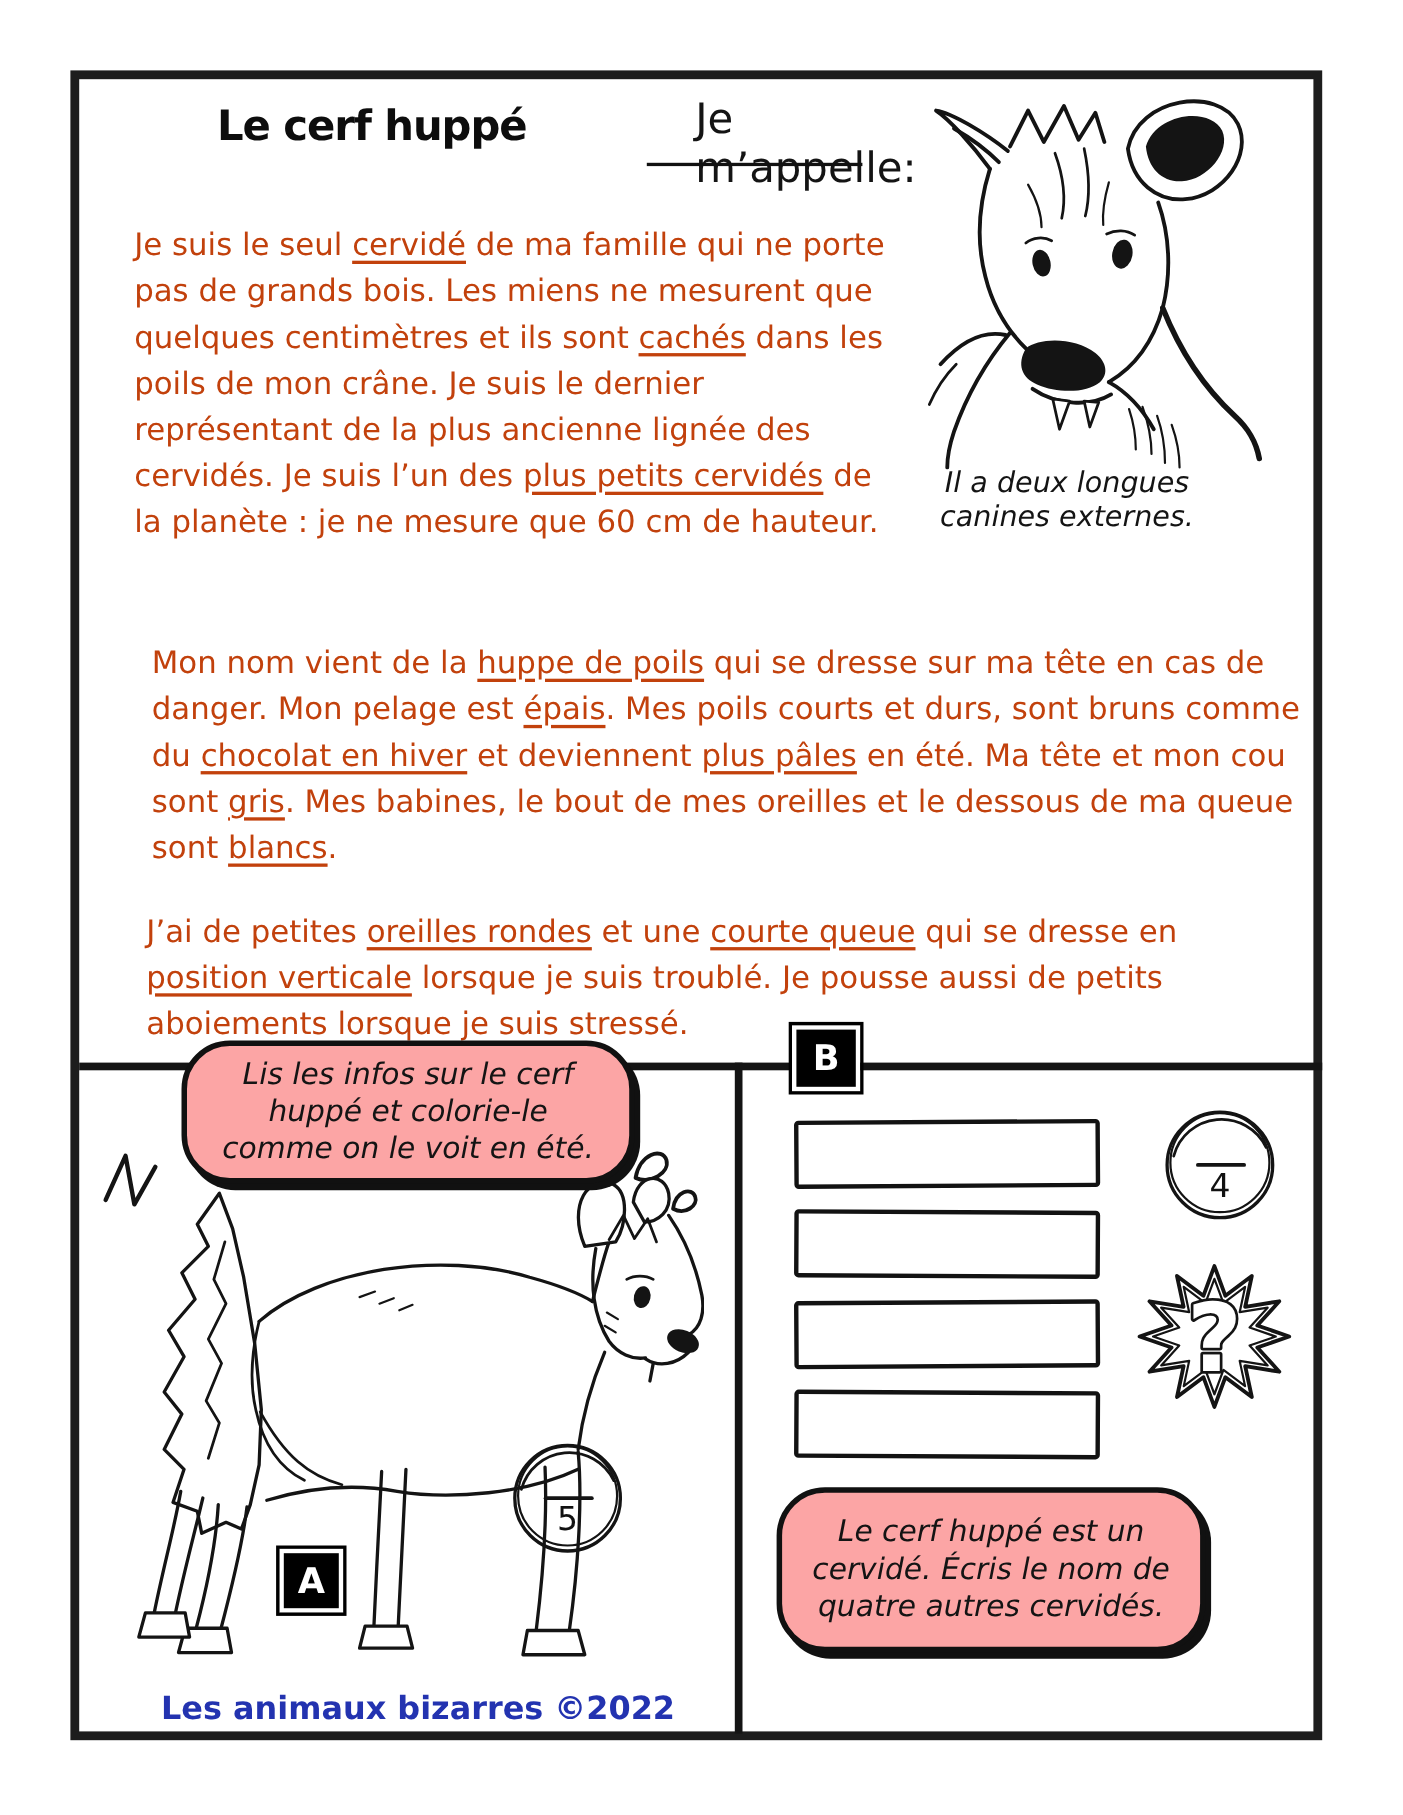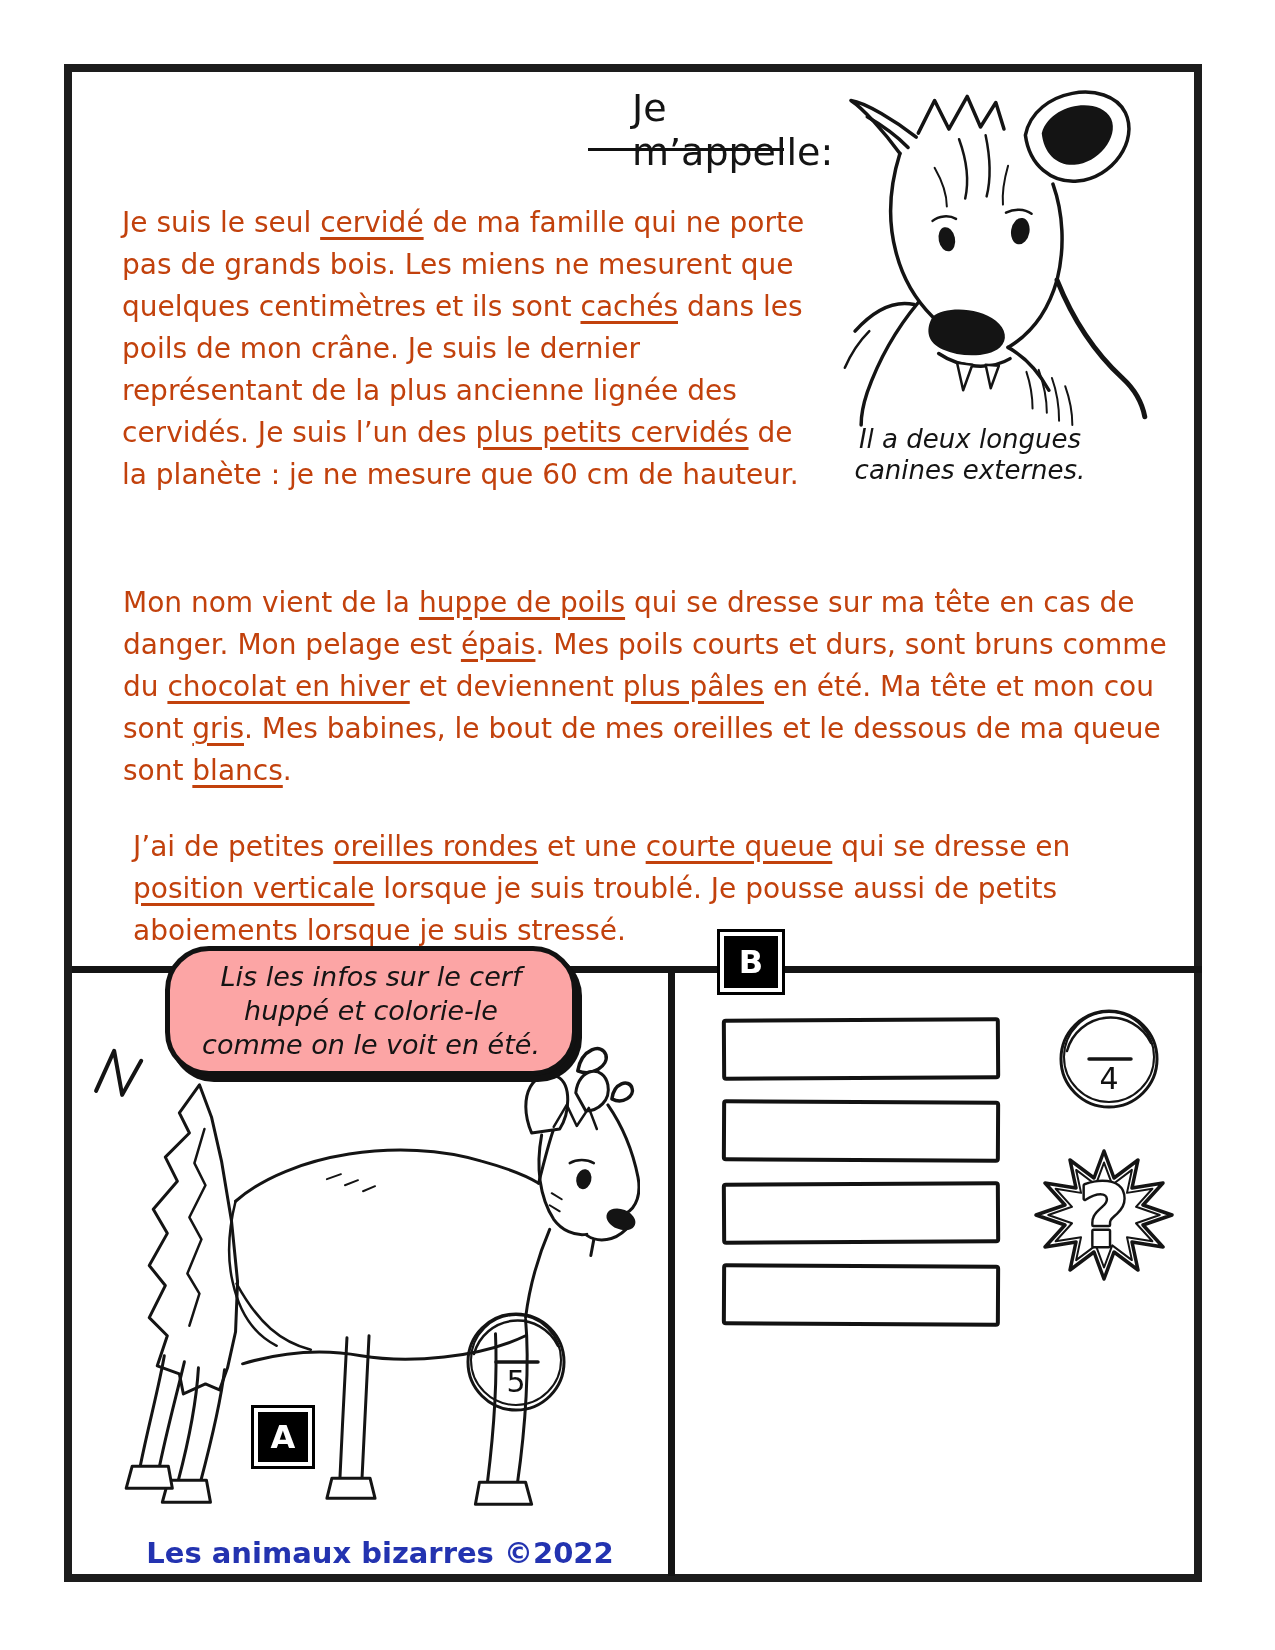--- a/index.html
+++ b/index.html
@@ -11,21 +11,21 @@
   .title{left:178px;top:92px;width:320px;text-align:center;font-size:38px;font-weight:800;
          letter-spacing:-1px;color:#0d0d0d;}
   .name-label{left:632px;top:86px;width:220px;font-size:38px;}
   .name-line{left:588px;top:118px;width:196px;height:30px;border-bottom:3px solid #111;}
   .caption{left:818px;top:424px;width:304px;text-align:center;font-style:italic;
            font-size:26px;line-height:31px;}
   
   .para{font-size:28px;line-height:42px;color:#c2410c;}
   .para .u{text-decoration:underline;text-decoration-thickness:2.5px;text-underline-offset:5px;}
   .p-intro{left:122px;top:174px;width:684px;}
-  .p-coat{left:123px;top:554px;width:1056px;}
+  .p-coat{left:138px;top:554px;width:1056px;}
   .p-behavior{left:122px;top:798px;width:1056px;margin-left:11px;}
   
   .hline{left:72px;top:966px;width:1130px;height:7px;background:#141414;}
   .vline{left:668px;top:966px;width:7px;height:610px;background:#141414;}
   
   .bubble{background:#fca5a5;border:5px solid #111;border-radius:44px;box-shadow:5px 6px 0 #111;
           display:flex;align-items:center;justify-content:center;text-align:center;
           font-style:italic;font-size:27px;line-height:34px;z-index:6;padding:8px 20px;box-sizing:border-box;}
   .bubble-a{left:165px;top:946px;width:412px;height:130px;}
   .bubble-b{left:706px;top:1352px;width:390px;height:150px;}
@@ -58,20 +58,21 @@
   .pagenum{margin-left:26px;font-weight:600;color:#111;}
   svg{display:block;}
   svg *{vector-effect:non-scaling-stroke;}
 </style>
 </head>
 <body>
 
 <div class="sheet">
   <div class="abs page-border"></div>
 
+  <div class="abs title">Le cerf huppé</div>
   <div class="abs name-label">Je m’appelle:</div>
   <div class="abs name-line"></div>
 
   <svg class="abs" style="left:835px;top:76px;" width="340" height="352" viewBox="0 0 330 345" fill="none" stroke="#141414" stroke-width="3.5" stroke-linecap="round" stroke-linejoin="round">
 
     <path d="M62,76 C46,54 26,32 14,24 C28,26 58,44 78,60" fill="#fff"></path>
     <path d="M30,40 C44,48 60,60 70,70"></path>
 
     <path d="M80,56 L96,24 L110,52 L128,20 L141,50 L156,26 L164,52" fill="none"></path>
 
@@ -210,14 +211,17 @@
   </div>
 
   <div class="abs star">
     <svg width="152" height="142" viewBox="0 0 152 142" fill="#fff" stroke="#141414" stroke-linejoin="round">
       <polygon stroke-width="3.5" points="144,71 115,81 135,103 104,98 110,126 86,108 76,135 66,108 42,126 48,98 17,103 37,81 8,71 37,61 17,39 48,44 42,16 66,34 76,7 86,34 110,16 104,44 135,39 115,61"></polygon>
       <polygon stroke-width="2" fill="none" transform="translate(13.7,12.8) scale(0.82)" points="144,71 115,81 135,103 104,98 110,126 86,108 76,135 66,108 42,126 48,98 17,103 37,81 8,71 37,61 17,39 48,44 42,16 66,34 76,7 86,34 110,16 104,44 135,39 115,61"></polygon>
       <text x="76" y="102" text-anchor="middle" font-size="86" font-weight="800" font-family="DejaVu Sans, sans-serif" fill="#fff" stroke="#141414" stroke-width="5" style="paint-order:stroke;">?</text>
     </svg>
   </div>
 
+  <div class="abs bubble bubble-b">
+    <span>Le cerf huppé est un cervidé. Écris le nom de quatre autres cervidés.</span>
+  </div>
 
 </div>
 
 </body></html>

